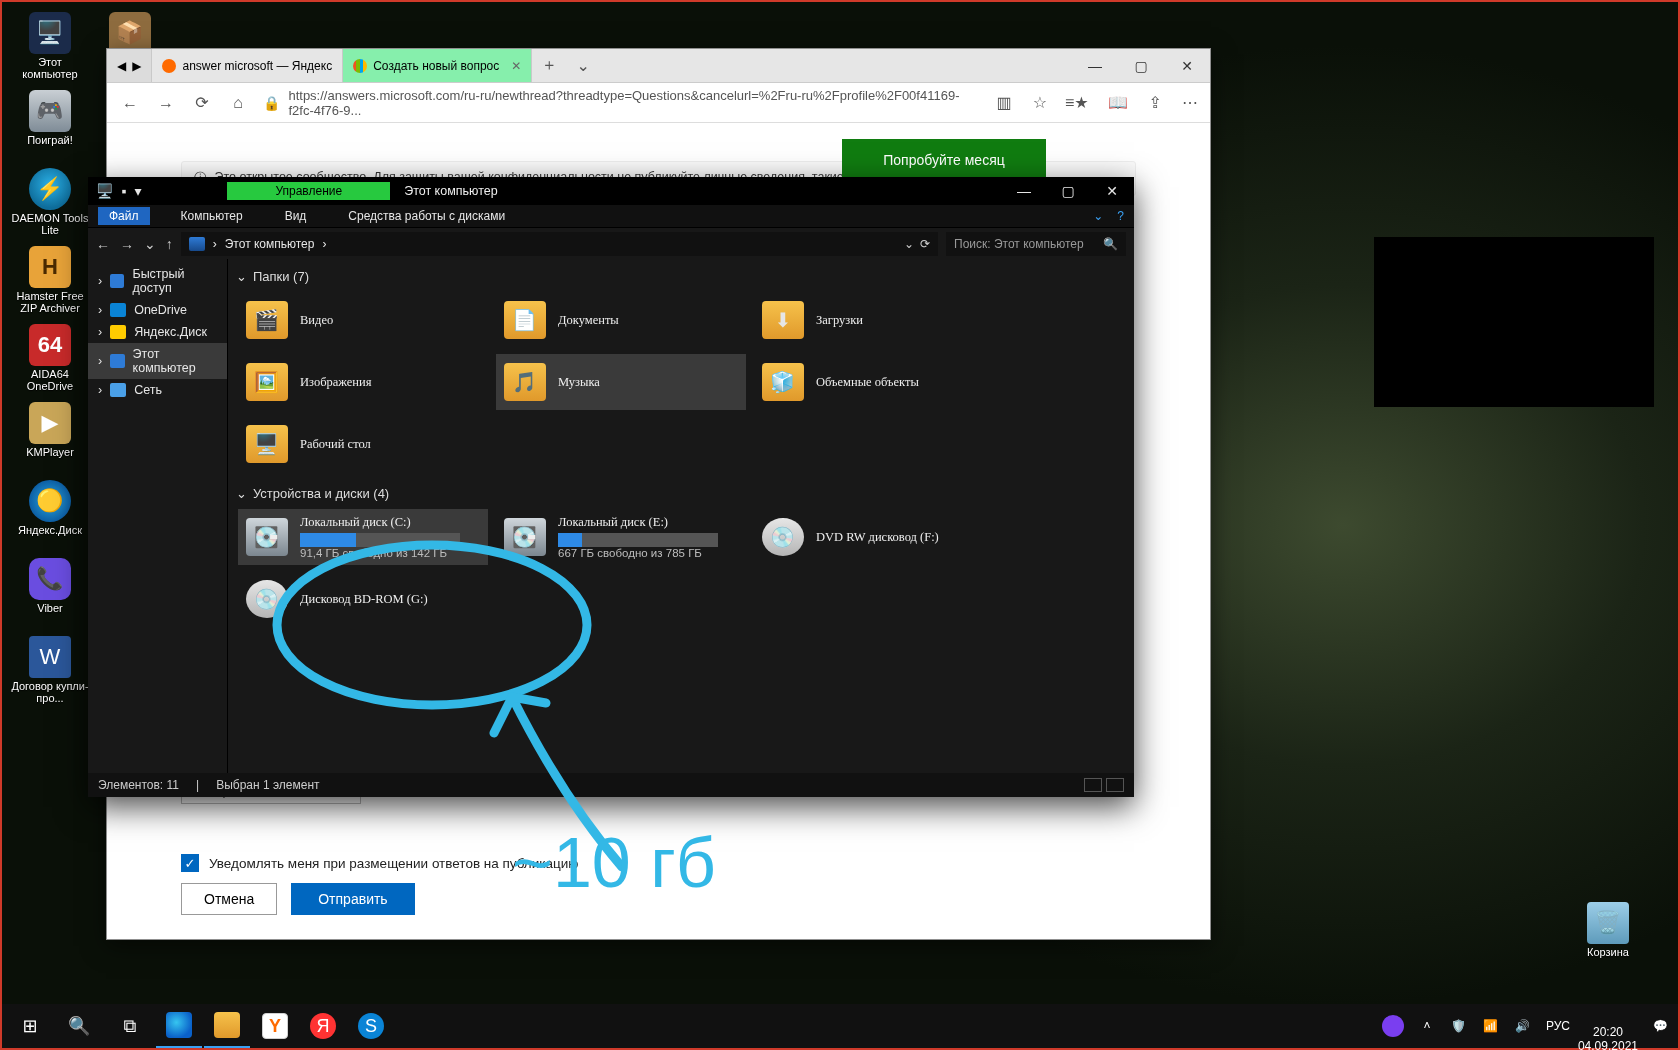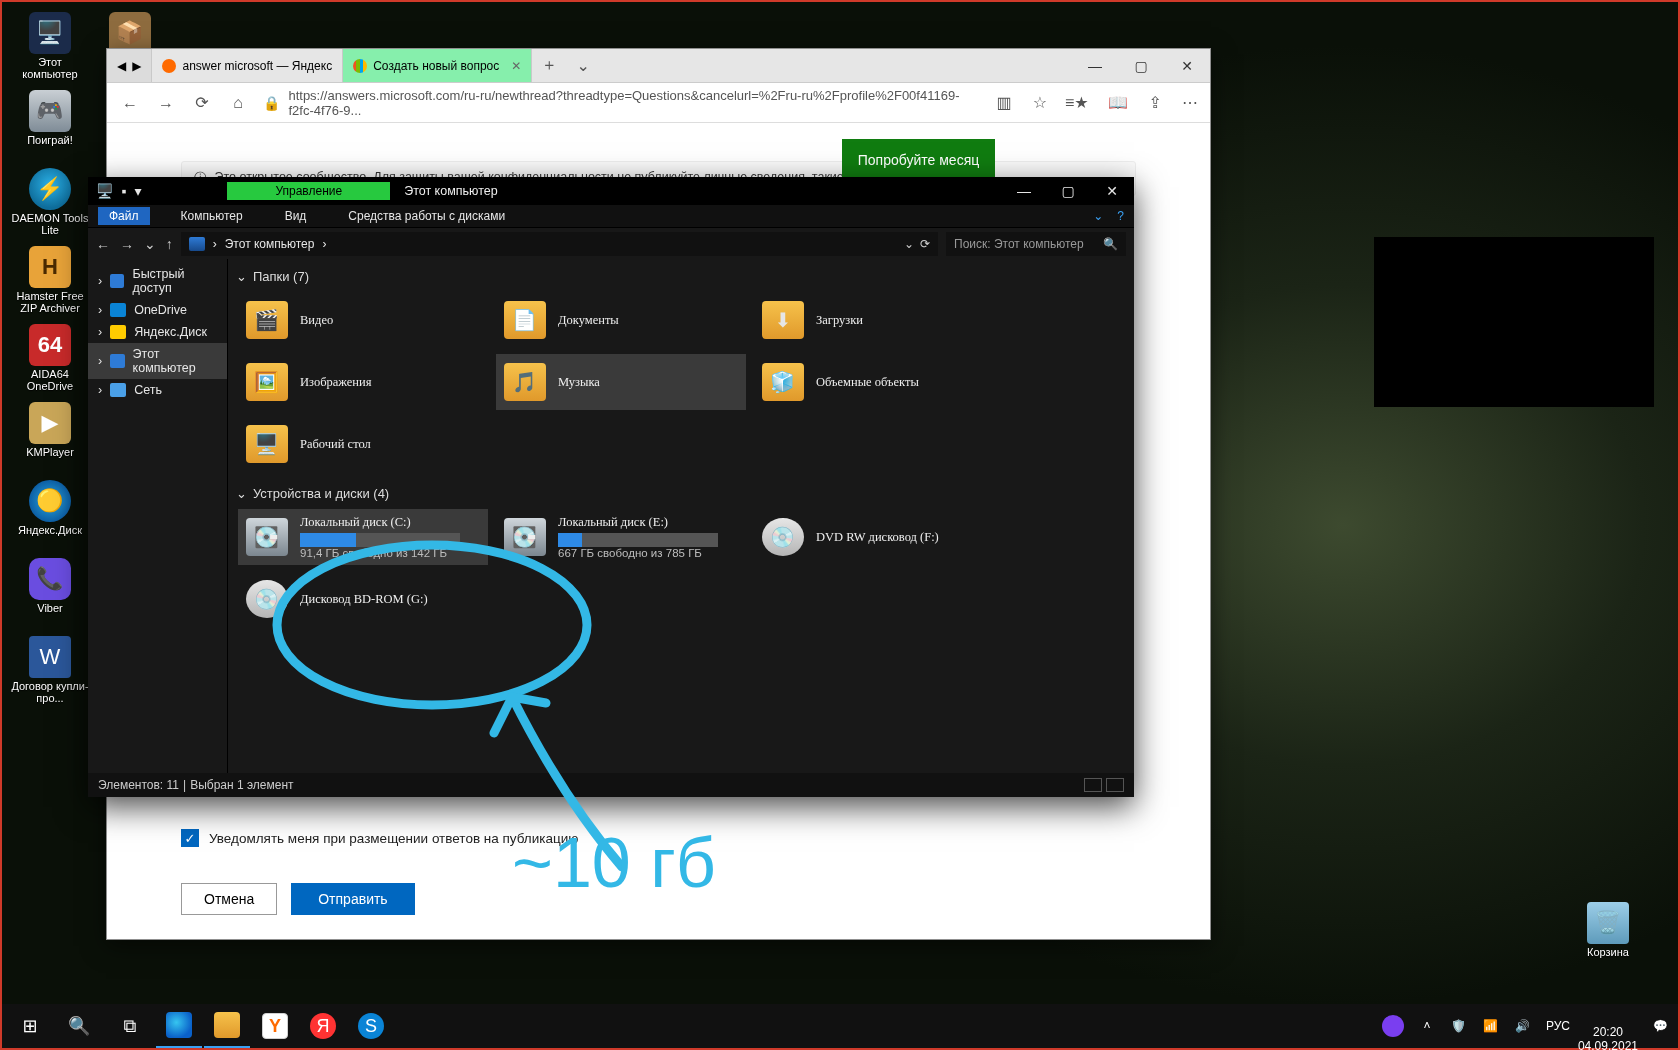--- a/index.html
+++ b/index.html
@@ -70,26 +70,26 @@
 .edge-addr { height: 40px; display:flex; align-items:center; gap: 14px; padding: 0 12px; border-bottom: 1px solid #ddd; background:#fff; }
 .edge-addr .navbtn { width: 22px; text-align:center; color:#555; font-size: 16px; }
 .edge-url { flex: 1; display:flex; align-items:center; gap:8px; font-size: 13px; color:#555; }
 .edge-url .lock { font-size: 14px; }
 .edge-right { display:flex; gap: 20px; font-size: 16px; color:#555; }
 
 .edge-content { padding: 28px 74px; position: relative; height: calc(100% - 74px); overflow:hidden; }
 .edge-h { font-size: 15px; color:#222; }
 .edge-h .req { color:#c8102e; }
 .edge-note { margin-top: 10px; background: #fafafa; border: 1px solid #eee; border-radius: 3px; padding: 8px 12px; font-size: 12.5px; color:#333; display:flex; gap:8px; align-items:flex-start; }
-.edge-side-btn { position:absolute; left: 735px; top: 16px; width: 153px; height: 42px; background:#107c10; color:#fff; display:flex; align-items:center; justify-content:center; font-size:14px; }
+.edge-side-btn { position:absolute; left: 735px; top: 16px; width: 204px; height: 42px; background:#107c10; color:#fff; display:flex; align-items:center; justify-content:center; font-size:14px; }
 .edge-bottom { position:absolute; left: 74px; bottom: 24px; right: 74px; }
 .edge-select { width: 180px; height: 28px; border:1px solid #bbb; background:#fff; font-size:13px; padding: 0 8px; display:flex; align-items:center; justify-content:space-between; color:#333; }
 .notify-row { display:flex; align-items:center; gap:10px; margin-top: 50px; font-size:13.5px; color:#222; }
 .chk { width:18px; height:18px; background:#0067c0; display:flex; align-items:center; justify-content:center; color:#fff; font-size:13px; }
-.btnrow { display:flex; gap: 14px; margin-top: 36px; }
+.btnrow { display:flex; gap: 14px; margin-top: 11px; }
 .btn-cancel { padding: 7px 22px; border:1px solid #999; background:#fff; font-size:14px; }
 .btn-submit { padding: 7px 26px; background:#0067c0; color:#fff; font-size:14px; border:1px solid #0067c0; }
 
 
 .explorer {
   position: absolute; left: 86px; top: 175px; width: 1046px; height: 620px;
   background: #181818; color: #e6e6e6; box-shadow: 0 10px 30px rgba(0,0,0,.7);
 }
 .ex-title { height: 28px; background: #000; display:flex; align-items:center; }
 .ex-title .qats { display:flex; gap:8px; padding: 0 8px; font-size: 14px; }
@@ -126,21 +126,21 @@
 .tile.sel { background:#3a3a3a; }
 .ficon { width:42px; height:38px; border-radius:4px; display:flex; align-items:center; justify-content:center; font-size:20px; }
 .f-folder { background: linear-gradient(#f6c24b,#e0992b); }
 .f-drive  { background: linear-gradient(#cfd6db,#7b868f); }
 .f-dvd    { background: linear-gradient(#e6e6e6,#b5b5b5); border-radius:50%; }
 .tile .meta .t1 { color:#eee;font-family:Liberation Serif, serif; }
 .tile .meta .t2 { color:#bdbdbd; font-size:11.5px; }
 .bar { width:160px; height:14px; background:#555; margin-top:3px; position:relative; }
 .bar .fill { position:absolute; left:0; top:0; height:100%; background:#2e8ae6; }
 
-.ex-status { height:24px; background:#111; display:flex; align-items:center; gap:4px; padding:0 10px; font-size:12px; color:#ccc; }
+.ex-status { height:24px; background:#111; display:flex; align-items:center; gap:17px; padding:0 10px; font-size:12px; color:#ccc; }
 .ex-status .views { margin-left:auto; display:flex; gap:4px; }
 .ex-status .views div { width:18px; height:14px; border:1px solid #555; }
 
 
 .annot { position:absolute; pointer-events:none; }
 .annot svg { overflow:visible; }
 
 
 .taskbar { position:absolute; left:0; right:0; bottom:0; height:44px; background:#111; display:flex; align-items:center; }
 .tb-left { display:flex; align-items:center; gap:2px; padding-left:4px; }

